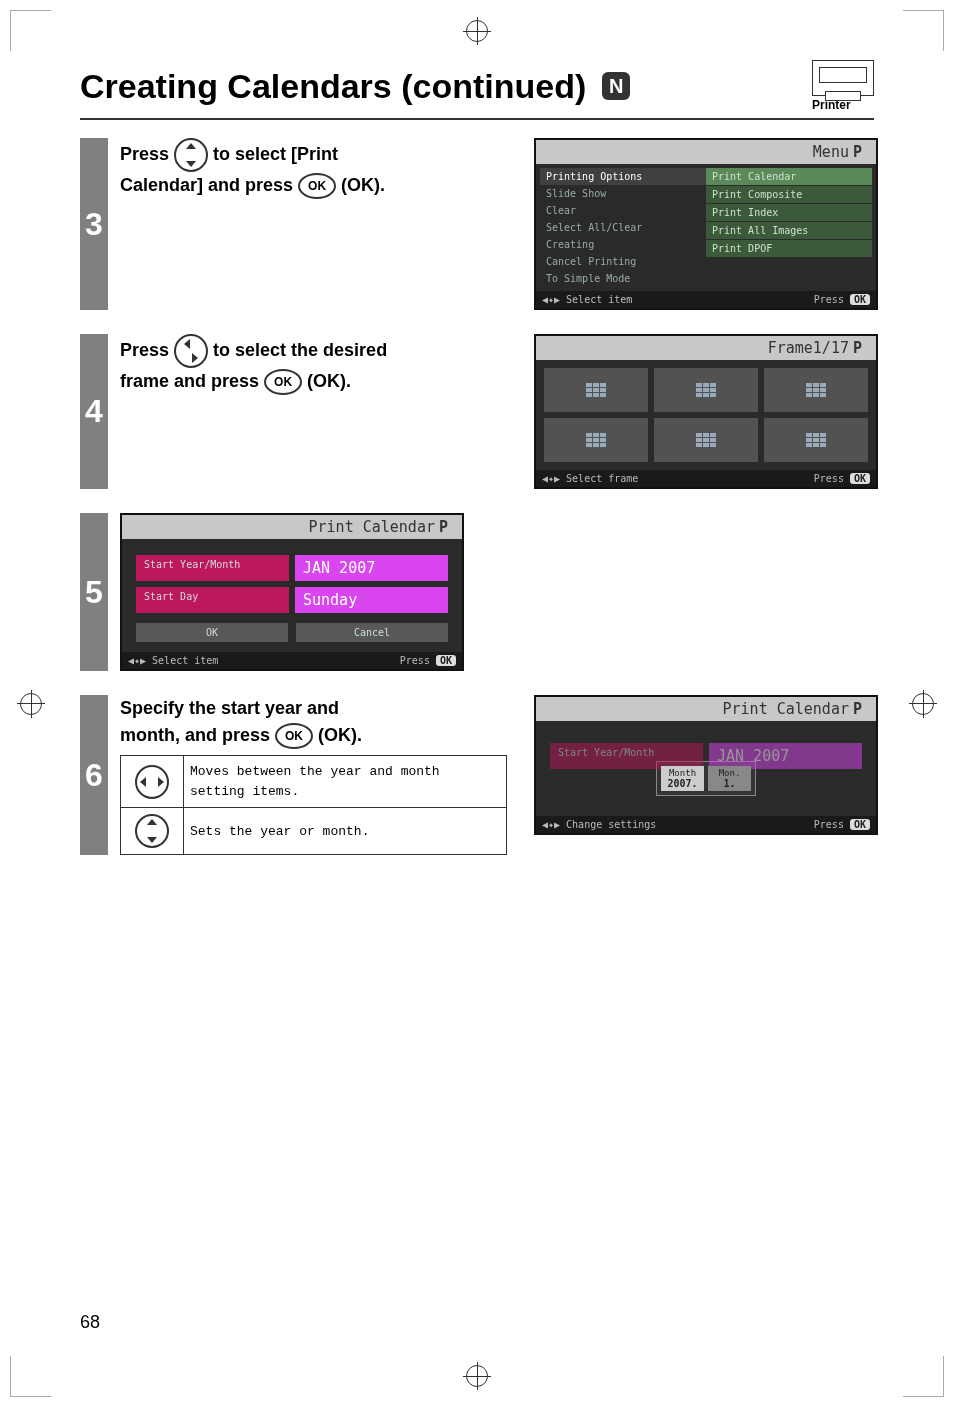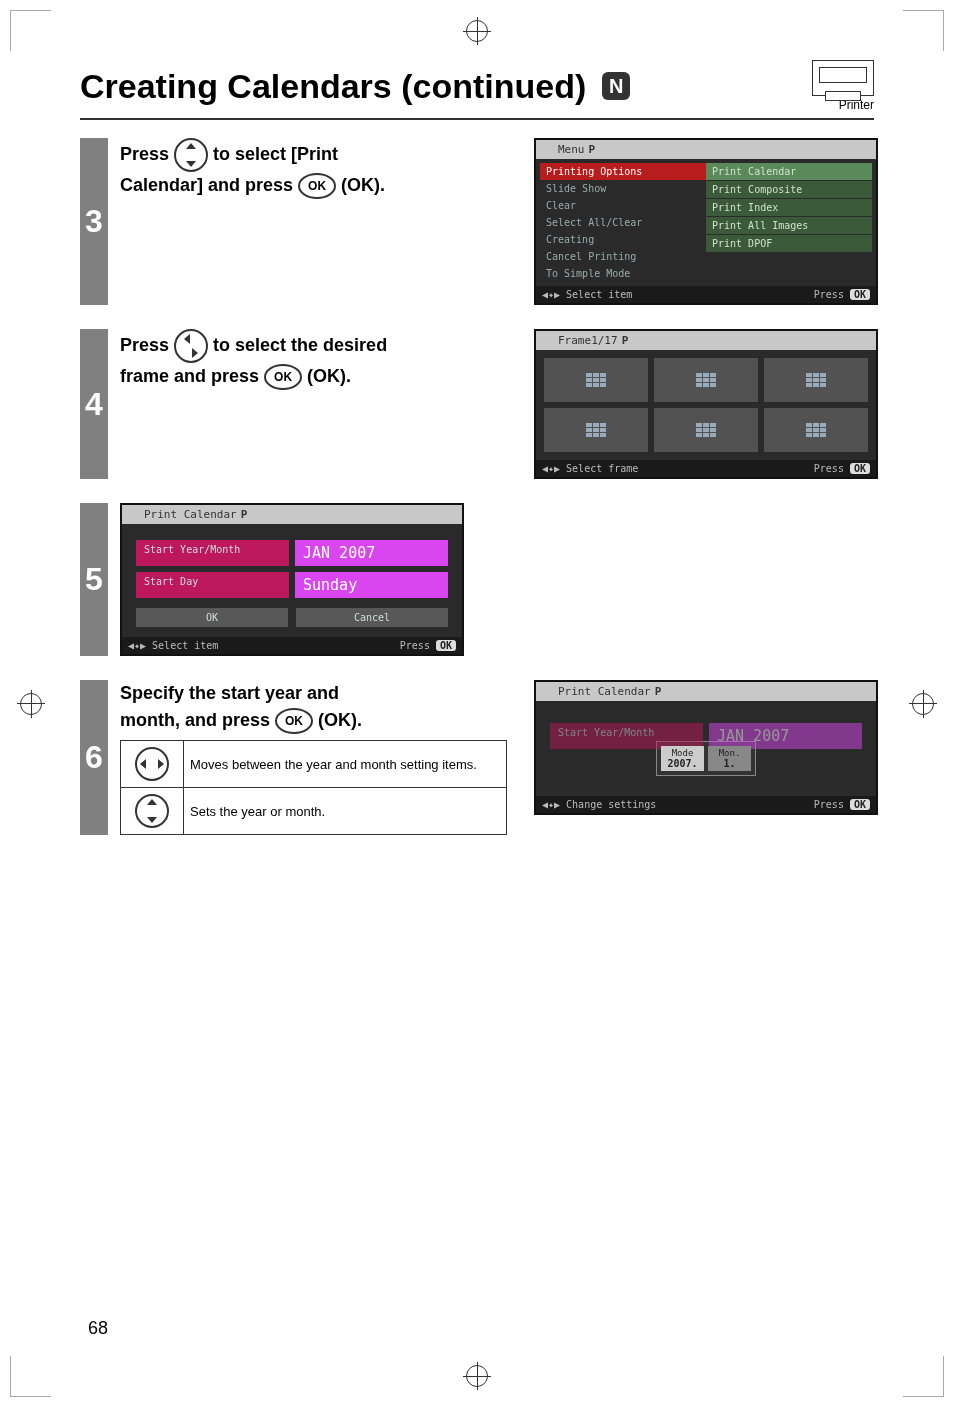--- a/index.html
+++ b/index.html
@@ -50,21 +50,21 @@
     font-size: 34px;
     font-weight: bold;
   }
   .badge-n {
     background:#333; color:#fff; font-weight:bold;
     width:28px; height:28px; border-radius:6px;
     display:flex; align-items:center; justify-content:center;
     font-size:20px;
   }
   .printer-box {
-    margin-left:auto; text-align:right; font-size:12px;
+    margin-left:auto; text-align:left; font-size:12px;font-weight:bold;
   }
   .printer-icon {
     width:60px; height:34px; border:1px solid #333;
     position:relative; margin:0 auto 2px;
   }
   .printer-icon::before {
     content:""; position:absolute; top:6px; left:6px; right:6px; bottom:12px;
     border:1px solid #333;
   }
   .printer-icon::after {
@@ -107,59 +107,59 @@
     width:34px; height:22px; border:2px solid #333; border-radius:50%;
     font-size:12px; font-weight:bold; vertical-align:middle;
   }
 
   
   .shot {
     background:#2a2a2a; color:#c0c0c0; font-family:monospace;
     border:2px solid #111; width:100%; font-size:11px;
   }
   .shot-header {
-    background:#c8c8c8; color:#333; padding:3px 22px; font-size:11px;
-    display:flex; justify-content:flex-start;
+    background:#c8c8c8; color:#333; padding:3px 10px; font-size:15px;
+    display:flex; justify-content:flex-end;
   }
   .pbadge { background:#c8c8c8; color:#333; padding:0 4px; font-weight:bold; border-radius:2px;}
   .shot-footer {
     background:#1a1a1a; color:#bbb; padding:3px 6px; font-size:10px;
     display:flex; justify-content:space-between; align-items:center;
   }
   .shot-footer .okpill { background:#ddd; color:#222; padding:0 4px; border-radius:3px; font-weight:bold;}
   .shot-body { padding:4px; }
   .menu-cols { display:flex; }
   .menu-col { flex:1; }
   .menu-item { padding:3px 6px; color:#9aa; font-size:10px; }
-  .menu-item.hl { background:#b91c1c; color:#fff; }
+  .menu-item.hl { background:#404040; color:#fff; }
   .right-col .menu-item { background:#3a5a3a; color:#d0e0d0; margin-bottom:1px;}
   .right-col .menu-item.first { background:#5a8a5a; }
 
   .frame-grid { display:grid; grid-template-columns:repeat(3,1fr); gap:6px; padding:8px;}
   .frame-cell { background:#525252; height:44px; display:flex; align-items:center; justify-content:center;}
   .mini-cal { display:grid; grid-template-columns:repeat(3,6px); grid-template-rows:repeat(3,4px); gap:1px;}
   .mini-cal span { background:#9ab; }
 
   .pc-body { padding:10px 14px; }
   .pc-row { display:flex; gap:6px; margin:6px 0;}
   .pc-lbl { background:#be185d; color:#cdd; padding:4px 8px; flex:1; font-size:10px;}
   .pc-val { background:#d946ef; color:#fff; padding:4px 8px; flex:1; font-size:15px; text-align:left;}
   .pc-btnrow { display:flex; gap:8px; margin-top:10px;}
   .pc-btn { background:#585858; color:#cdd; padding:4px 16px; font-size:10px; flex:1; text-align:center;}
 
   .popup { background:#333; border:1px solid #888; padding:4px; display:flex; gap:4px; width:90px; margin:-14px auto 10px;}
   .spin { background:#ccc; color:#222; padding:2px 4px; font-size:10px; text-align:center; position:relative; flex:1;}
   .spin .lbl { font-size:9px;}
   .spin .val { font-weight:bold;}
 
-  .mini-table { border-collapse:collapse; width:100%; margin-top:6px;}
+  .mini-table { border-collapse:collapse; width:100%; margin-top:6px;font-family:Liberation Mono, monospace;}
   .mini-table td { border:1px solid #333; padding:6px; font-size:13px; vertical-align:middle;}
   .mini-table td.iconcell { width:50px; text-align:center;}
 
-  .page-num { position:absolute; bottom:8px; left:0; font-size:18px;margin-left:8px;}
+  .page-num { position:absolute; bottom:14px; left:0; font-size:18px;}
 </style>
 </head>
 <body>
 
 <div class="crop-mark crop-tl"></div>
 <div class="crop-mark crop-tr"></div>
 <div class="crop-mark crop-bl"></div>
 <div class="crop-mark crop-br"></div>
 <div class="reg-mark reg-top"></div>
 <div class="reg-mark reg-left"></div>
@@ -393,21 +393,21 @@
             <span>Print Calendar</span>
             <span class="pbadge">P</span>
           </div>
           <div class="pc-body" style="padding-top:16px;">
             <div class="pc-row" style="opacity:.5;">
               <div class="pc-lbl">Start Year/Month</div>
               <div class="pc-val">JAN 2007</div>
             </div>
             <div class="popup">
               <div class="spin">
-                <div class="lbl">Mode</div>
+                <div class="lbl">Month</div>
                 <div class="val">2007.</div>
               </div>
               <div class="spin" style="background:#888;">
                 <div class="lbl">Mon.</div>
                 <div class="val">1.</div>
               </div>
             </div>
           </div>
           <div class="shot-footer">
             <span>◀✦▶ Change settings</span>

